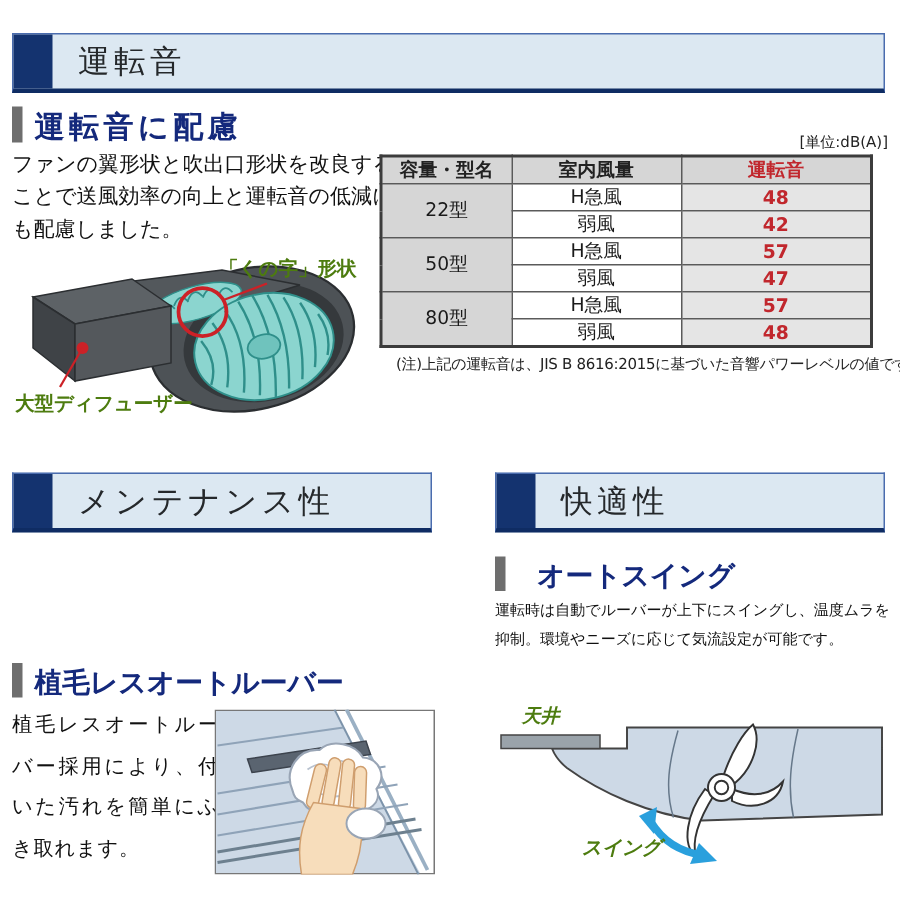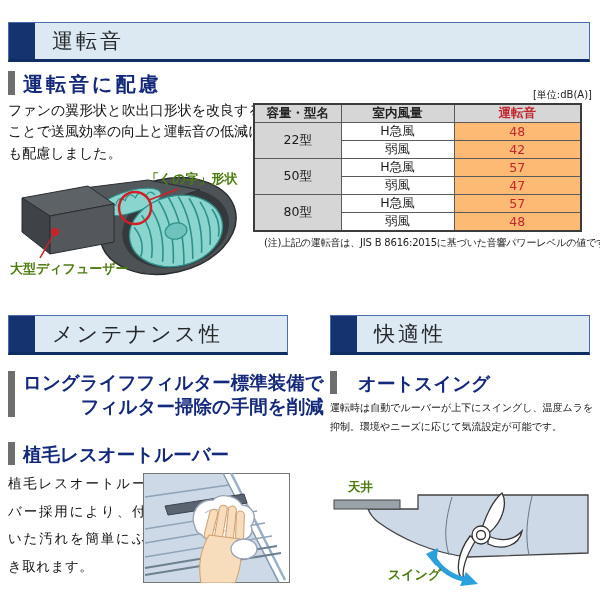--- a/index.html
+++ b/index.html
@@ -31,21 +31,21 @@
     border:2px solid #3c3c3c;
   }
   table.noise th,table.noise td{
     border:1px solid #5a5a5a;text-align:center;vertical-align:middle;padding:0;
     font-size:12.5px;height:17px;box-sizing:border-box;
   }
   table.noise th{background:#d6d6d6;font-weight:bold;color:#222;height:18px;}
   table.noise th.red{color:#c1272d;}
   td.model{background:#d6d6d6;font-size:13px;}
   td.air{background:#ffffff;}
-  td.val{background:#fdba74;color:#c1272d;font-weight:normal;font-size:14px;}
+  td.val{background:#e5e5e5;color:#c1272d;font-weight:bold;font-size:14px;}
   .note{position:absolute;font-size:10px;color:#222;white-space:nowrap;letter-spacing:-0.2px;}
   
   .illo{position:absolute;}
   .illo-label{position:absolute;font-size:13px;font-weight:600;color:#4d7c0f;white-space:nowrap;}
 </style>
 </head>
 <body>
 
 <div class="canvas">
 
@@ -146,27 +146,20 @@
     </tbody>
   </table>
 
   <div class="note" style="left:264px;top:236px;width:334px;">(注)上記の運転音は、JIS B 8616:2015に基づいた音響パワーレベルの値です。</div>
 
   <div class="band" style="left:8px;top:315px;width:280px;height:40px;">
     <div class="band-square"></div>
     <div class="band-title">メンテナンス性</div>
   </div>
 
-  <div class="subhead" style="left:8px;top:371px;">
-    <span class="graybar" style="height:46px;"></span>
-    <span class="txt" style="font-size:18.5px;line-height:1.3;">
-      <span>ロングライフフィルター標準装備で</span><br>
-      <span>フィルター掃除の手間を削減</span>
-    </span>
-  </div>
 
   <div class="subhead" style="left:8px;top:442px;">
     <span class="graybar" style="height:23px;"></span>
     <span class="txt" style="font-size:18.5px;">植毛レスオートルーバー</span>
   </div>
 
   <p class="body-text serif" style="left:8px;top:470px;width:138px;font-size:13.5px;line-height:2.05;text-align:justify;letter-spacing:0.5px;">植毛レスオートルーバー採用により、付いた汚れを簡単にふき取れます。</p>
 
   <div class="illo" style="left:143px;top:473px;width:147px;height:110px;">
     <svg width="147" height="110" viewBox="0 0 147 110">
@@ -211,21 +204,21 @@
     <div class="band-title">快適性</div>
   </div>
 
   <div class="subhead" style="left:330px;top:371px;">
     <span class="graybar" style="height:23px;"></span>
     <span class="txt" style="font-size:18.5px;margin-left:13px;">オートスイング</span>
   </div>
 
   <p class="body-text serif" style="left:330px;top:398px;width:266px;font-size:10px;line-height:1.93;">運転時は自動でルーバーが上下にスイングし、温度ムラを抑制。環境やニーズに応じて気流設定が可能です。</p>
 
-  <div class="illo" style="left:330px;top:478px;width:264px;height:118px;">
+  <div class="illo" style="left:330px;top:468px;width:264px;height:118px;font-style:italic;">
     <svg width="264" height="118" viewBox="0 0 264 118">
 
       <path d="M38,31 L88,31 L88,17 L258,17 L258,75 L138,79 C102,75 70,60 48,44 C43,40 40,36 38,31 Z" fill="#cdd9e6" stroke="#444444" stroke-width="1.3"></path>
       <path d="M122,19 C116,40 113,58 119,77" fill="none" stroke="#66788a" stroke-width="1"></path>
       <path d="M202,18 C197,40 195,58 199,77" fill="none" stroke="#66788a" stroke-width="1"></path>
 
       <rect x="4" y="22" width="66" height="9" fill="#9aa3aa" stroke="#444444" stroke-width="1"></rect>
 
       <g fill="#ffffff" stroke="#333333" stroke-width="1.3">
         <path d="M152,50 C158,32 166,20 172,15 C178,26 172,44 160,54 Z"></path>

